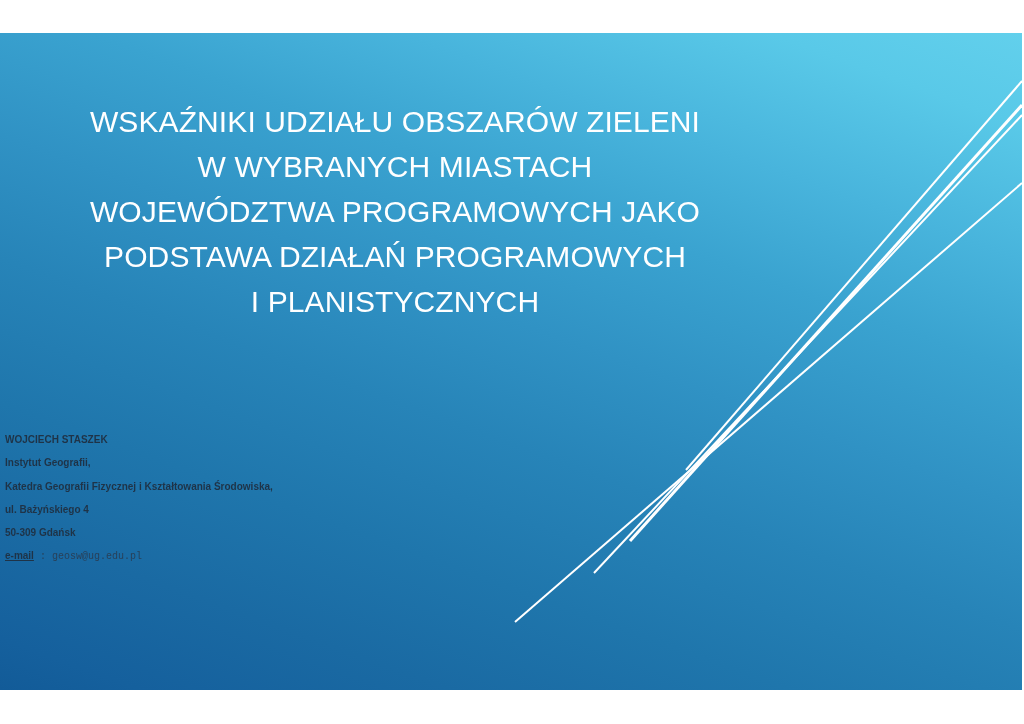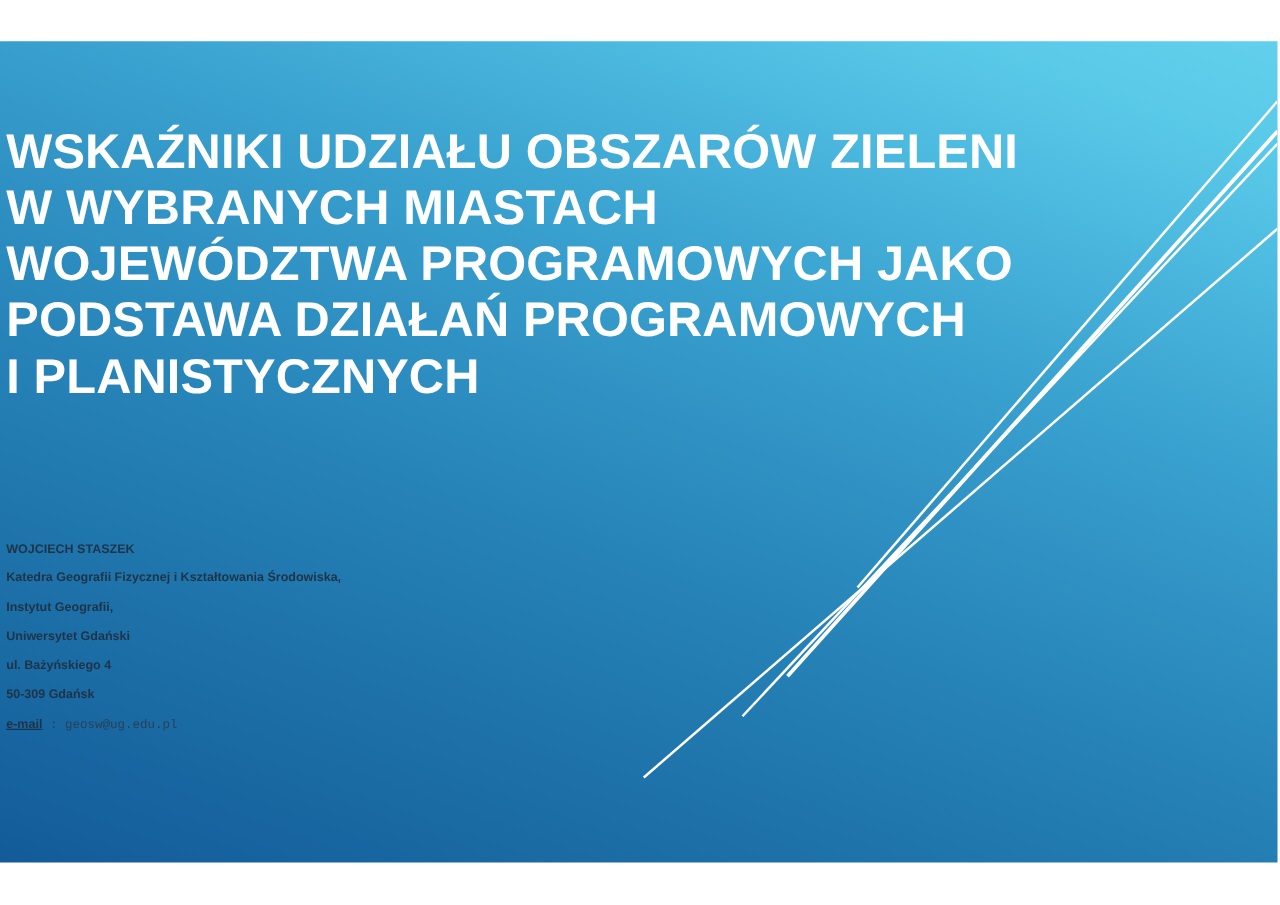--- a/index.html
+++ b/index.html
@@ -58,25 +58,26 @@
   #title-block {
     position: absolute;
     left: 5px;
     top: 66px;
     width: 780px;
   }
   .title-line {
     display: block;
     color: #ffffff;
     font-family: "Liberation Sans", sans-serif;
-    font-size: 39px;
-    font-weight: bold;
+    font-size: 30px;
+    font-weight: normal;
     line-height: 45px;
     letter-spacing: 0.1px;
     white-space: nowrap;
+    text-align: center;
   }
 
   
   #contact-block {
     position: absolute;
     left: 5px;
     top: 395px;
     width: 560px;
   }
   .contact-line {
@@ -122,22 +123,21 @@
     <div id="title-block">
       <span class="title-line">WSKAŹNIKI UDZIAŁU OBSZARÓW ZIELENI</span>
       <span class="title-line">W WYBRANYCH MIASTACH</span>
       <span class="title-line">WOJEWÓDZTWA PROGRAMOWYCH JAKO</span>
       <span class="title-line">PODSTAWA DZIAŁAŃ PROGRAMOWYCH</span>
       <span class="title-line">I PLANISTYCZNYCH</span>
     </div>
 
     <div id="contact-block">
       <span class="contact-line">WOJCIECH STASZEK</span>
+      <span class="contact-line">Instytut Geografii,</span>
       <span class="contact-line">Katedra Geografii Fizycznej i Kształtowania Środowiska,</span>
-      <span class="contact-line">Instytut Geografii,</span>
-      <span class="contact-line">Uniwersytet Gdański</span>
       <span class="contact-line">ul. Bażyńskiego 4</span>
       <span class="contact-line">50-309 Gdańsk</span>
       <span class="contact-line email-line"><span class="email-label">e-mail</span><span class="email-value"> : geosw@ug.edu.pl</span></span>
     </div>
 
   </div>
 </div>
 
 </body></html>

